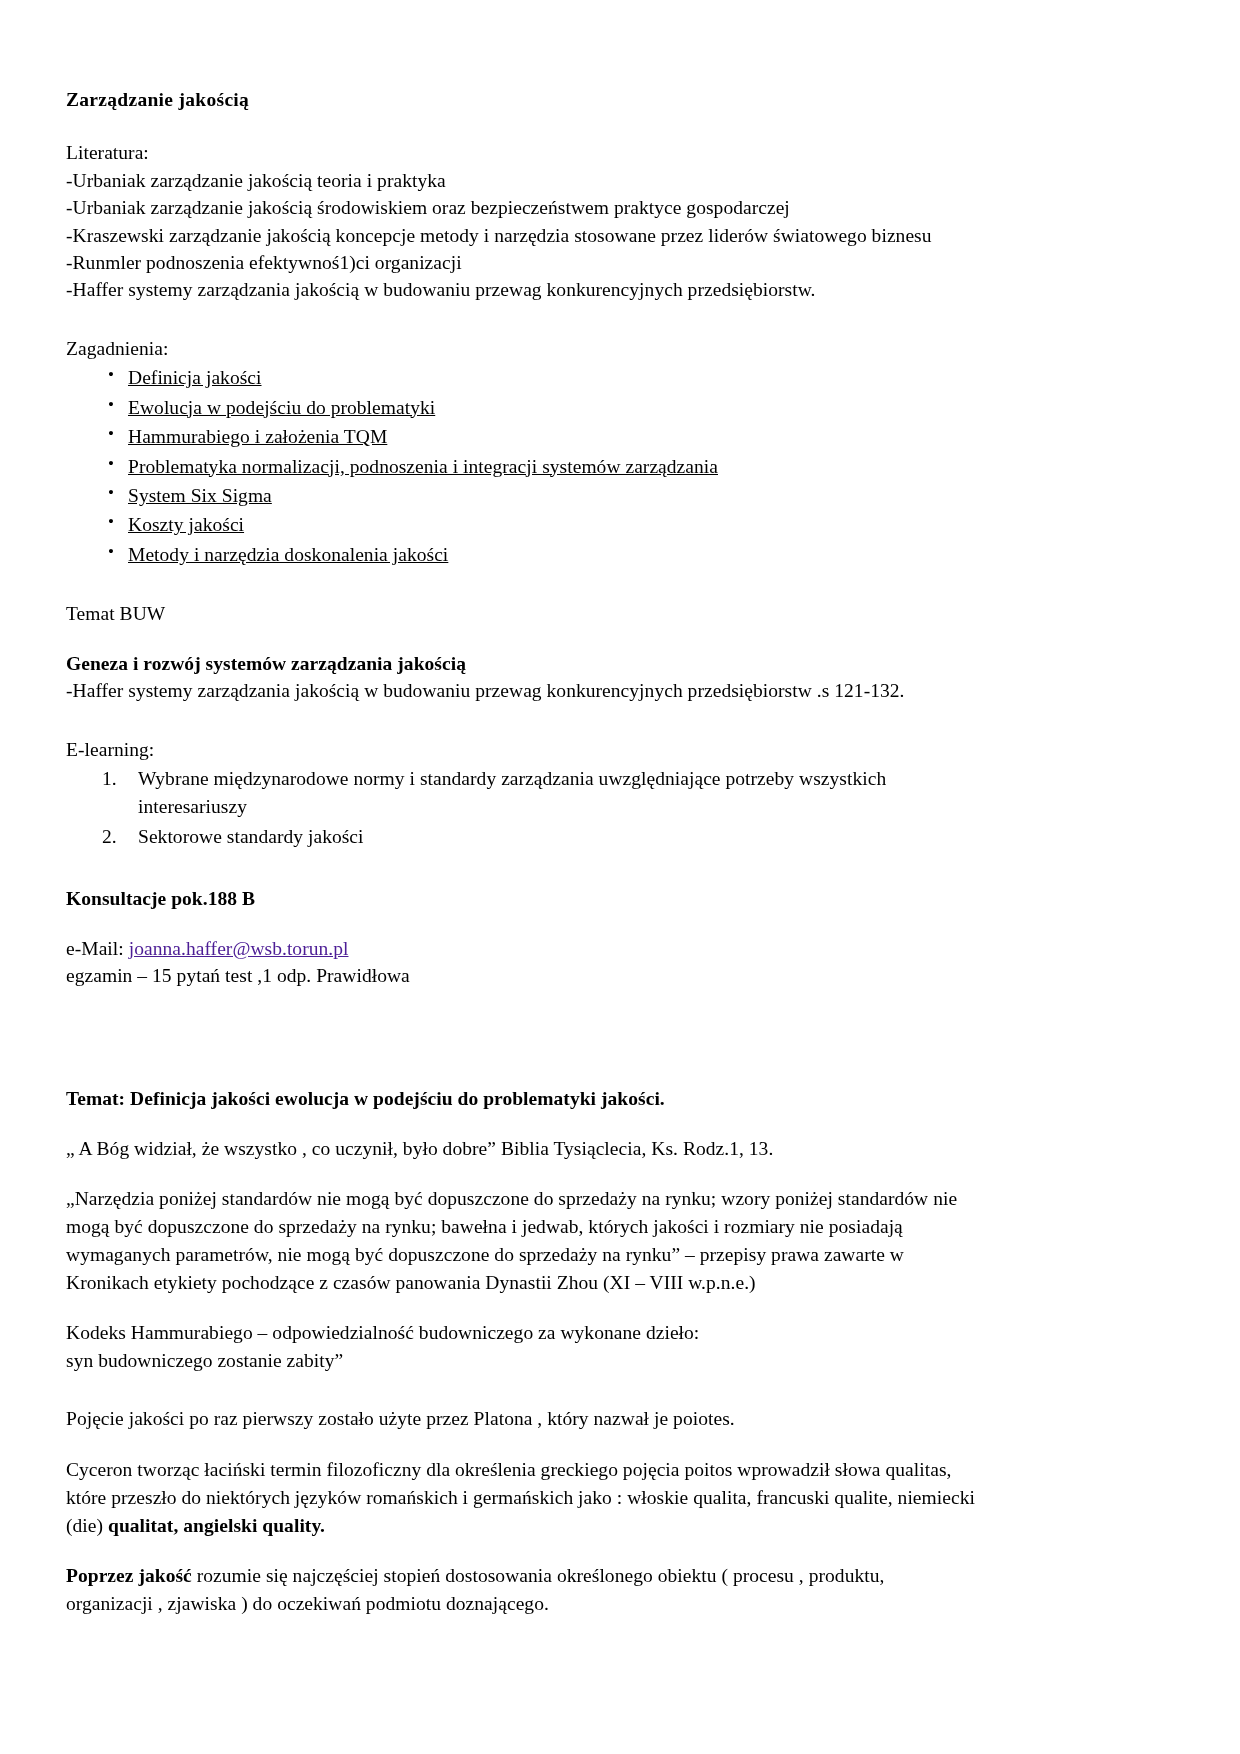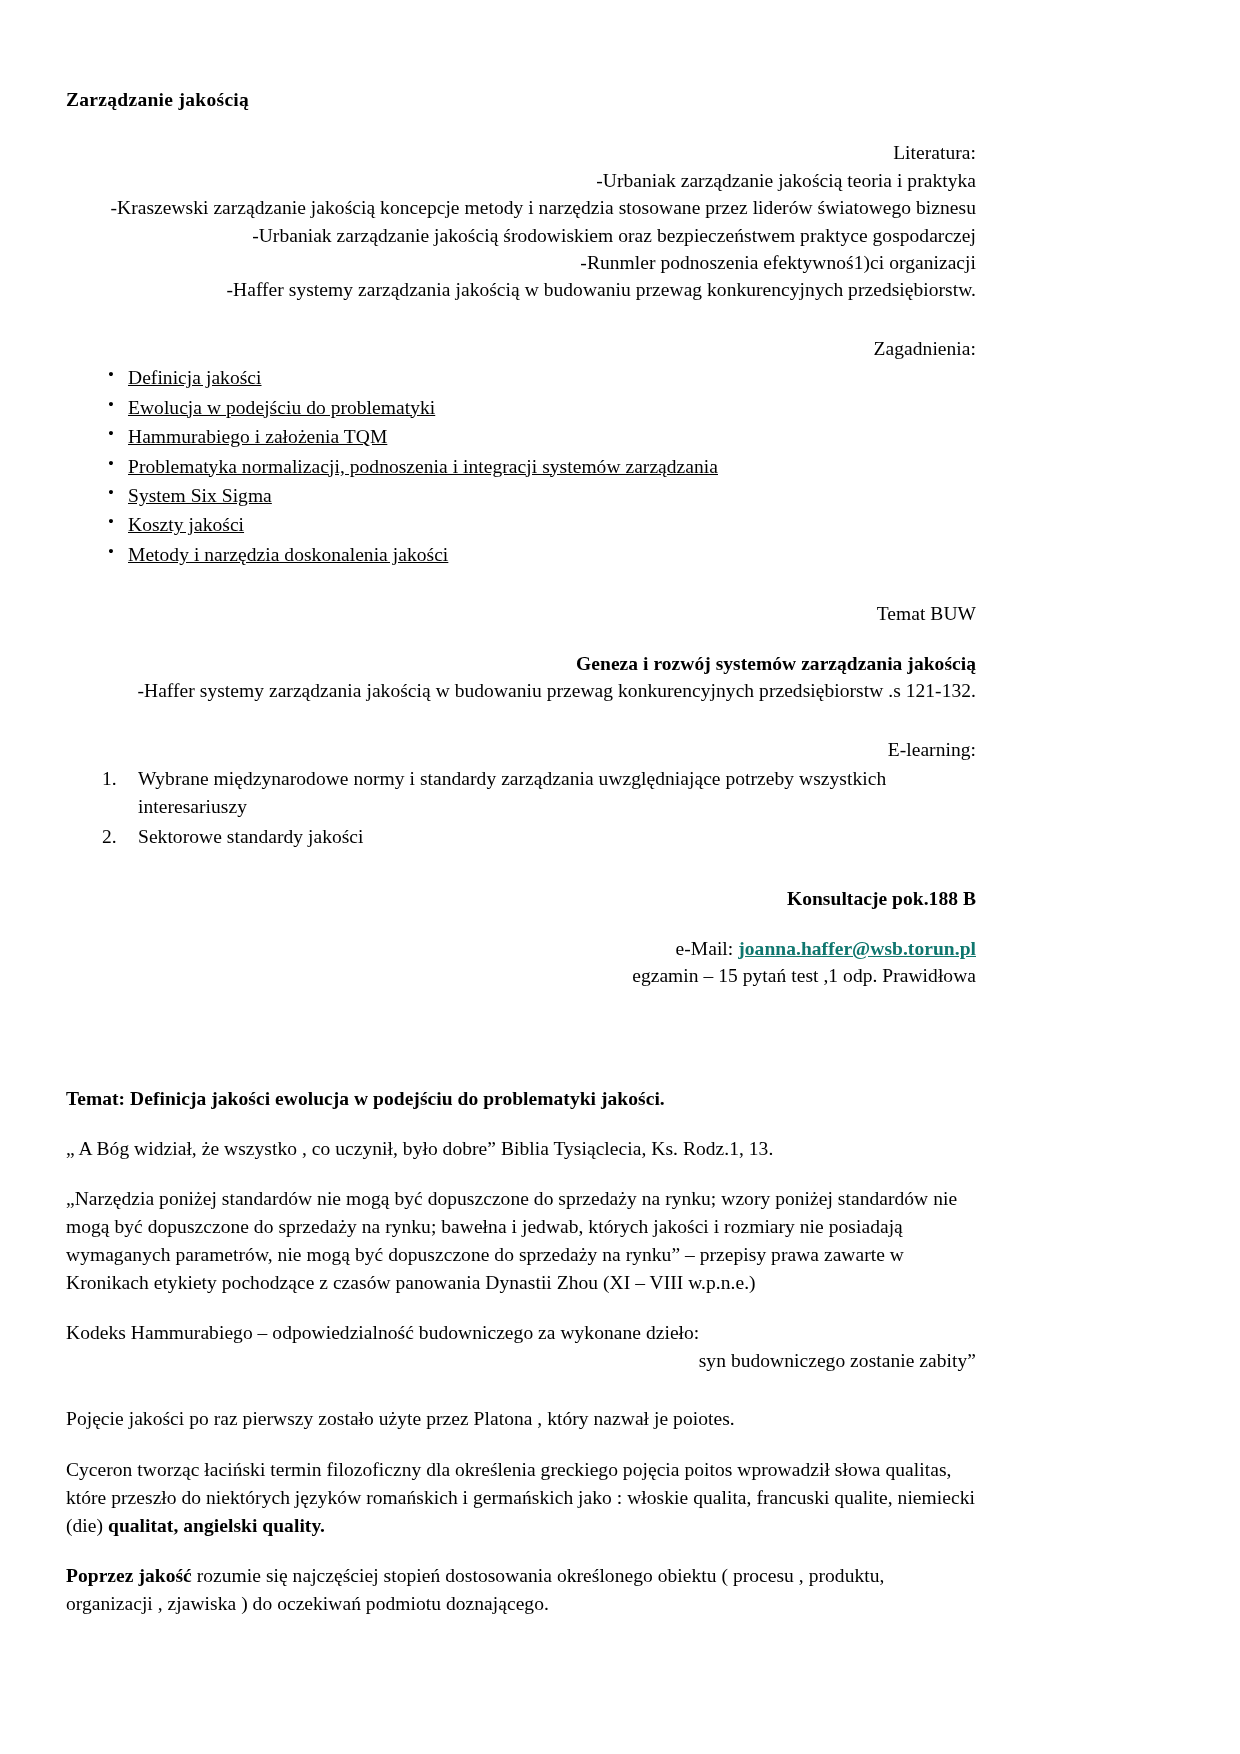--- a/index.html
+++ b/index.html
@@ -33,21 +33,20 @@
     font-size: 19.5px;
     margin: 0 0 26px 0;
     letter-spacing: 0.3px;
   }
   .block {
     margin: 0 0 9px 0;
   }
   .line {
     margin: 0;
     white-space: nowrap;
-    text-align: right;
   }
   .spacer-md { height: 22px; }
   .spacer-xl { height: 64px; }
   ul.bullets {
     list-style: none;
     margin: 2px 0 0 0;
     padding: 0;
   }
   ul.bullets li {
     position: relative;
@@ -87,39 +86,39 @@
     margin: 0;
     text-align: left;
     line-height: 1.44;
     font-family: Liberation Serif, serif;
   }
   .para-just {
     margin: 0;
     line-height: 1.44;
   }
   a.mail {
-    color: #0f766e;
+    color: #4c1d95;
     text-decoration: underline;
-    font-weight: bold;
+    font-weight: normal;
   }
   .inline { display: inline; }
 </style>
 </head>
 <body>
 
 <div class="page">
   <div class="doc">
 
     <div class="h-title">Zarządzanie jakością</div>
 
     <div class="block">
       <div class="line">Literatura:</div>
       <div class="line">-Urbaniak zarządzanie jakością teoria i praktyka</div>
+      <div class="line">-Urbaniak zarządzanie jakością środowiskiem oraz bezpieczeństwem praktyce gospodarczej</div>
       <div class="line">-Kraszewski zarządzanie jakością koncepcje metody i narzędzia stosowane przez liderów światowego  biznesu</div>
-      <div class="line">-Urbaniak zarządzanie jakością środowiskiem oraz bezpieczeństwem praktyce gospodarczej</div>
       <div class="line">-Runmler podnoszenia efektywnoś1)ci organizacji</div>
       <div class="line">-Haffer systemy zarządzania jakością w budowaniu  przewag konkurencyjnych przedsiębiorstw.</div>
     </div>
 
     <div class="spacer-md"></div>
 
     <div class="block">
       <div class="line">Zagadnienia:</div>
       <ul class="bullets">
         <li>Definicja jakości</li>

